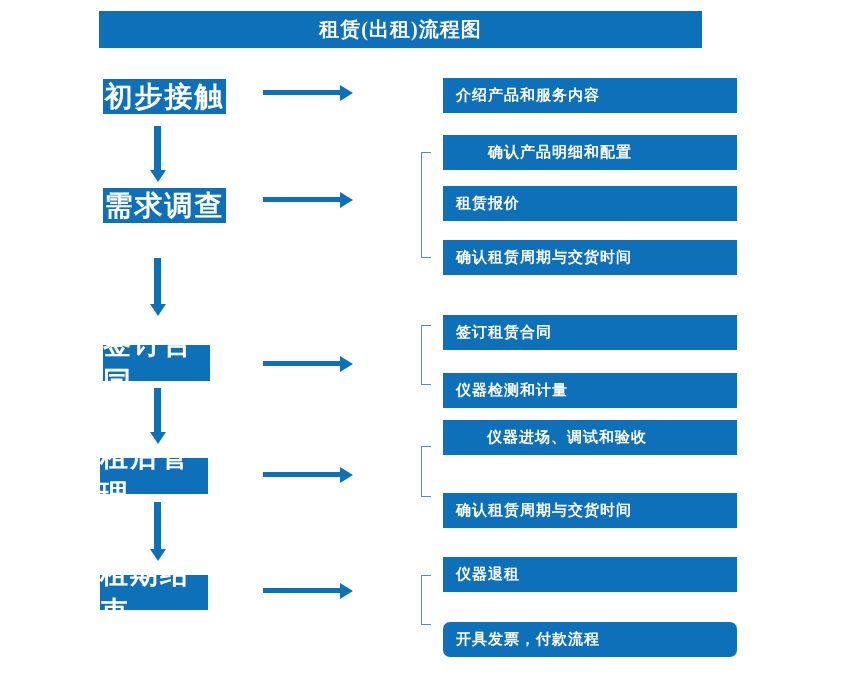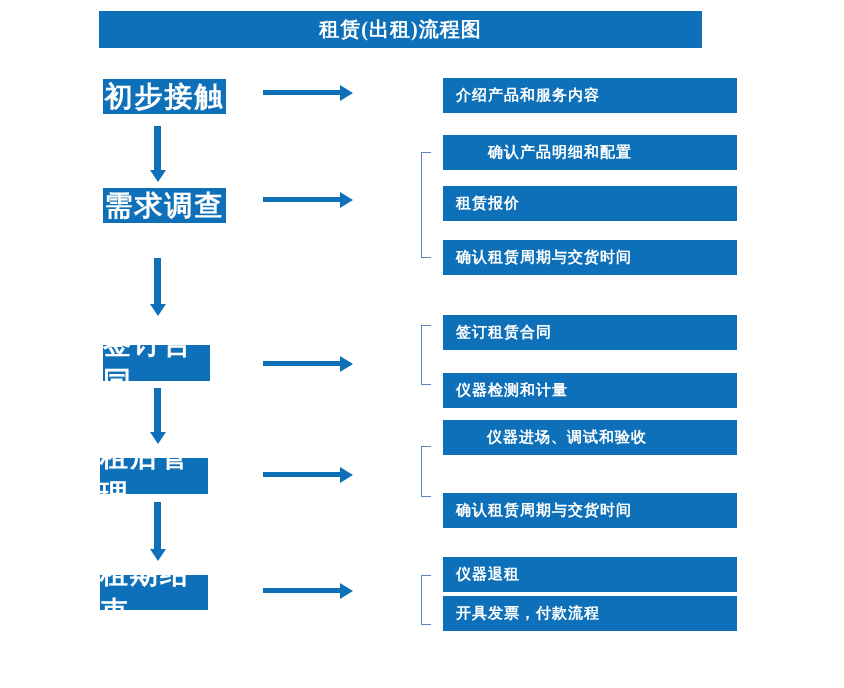--- a/index.html
+++ b/index.html
@@ -35,21 +35,21 @@
   .s5{left:100px;top:575px;width:108px;}
   .ritem{
     position:absolute;left:443px;width:294px;height:35px;
     background:var(--blue);color:var(--txt);
     display:flex;align-items:center;
     padding-left:13px;box-sizing:border-box;
     font-size:15px;font-weight:bold;letter-spacing:1px;
   }
   .r1{top:78px;}  .r2{top:135px;padding-left:45px;} .r3{top:186px;} .r4{top:240px;}
   .r5{top:315px;} .r6{top:373px;} .r7{top:420px;padding-left:44px;} .r8{top:493px;}
-  .r9{top:557px;} .r10{top:596px;}
+  .r9{top:557px;} .r10{top:622px;border-radius:7px;}
   .v-arrow{
     position:absolute;width:7px;background:var(--blue);left:154px;
   }
   .v-arrow::after{
     content:'';position:absolute;top:100%;left:50%;
     transform:translateX(-50%);
     border-top:12px solid var(--blue);
     border-left:8px solid transparent;
     border-right:8px solid transparent;
   }

